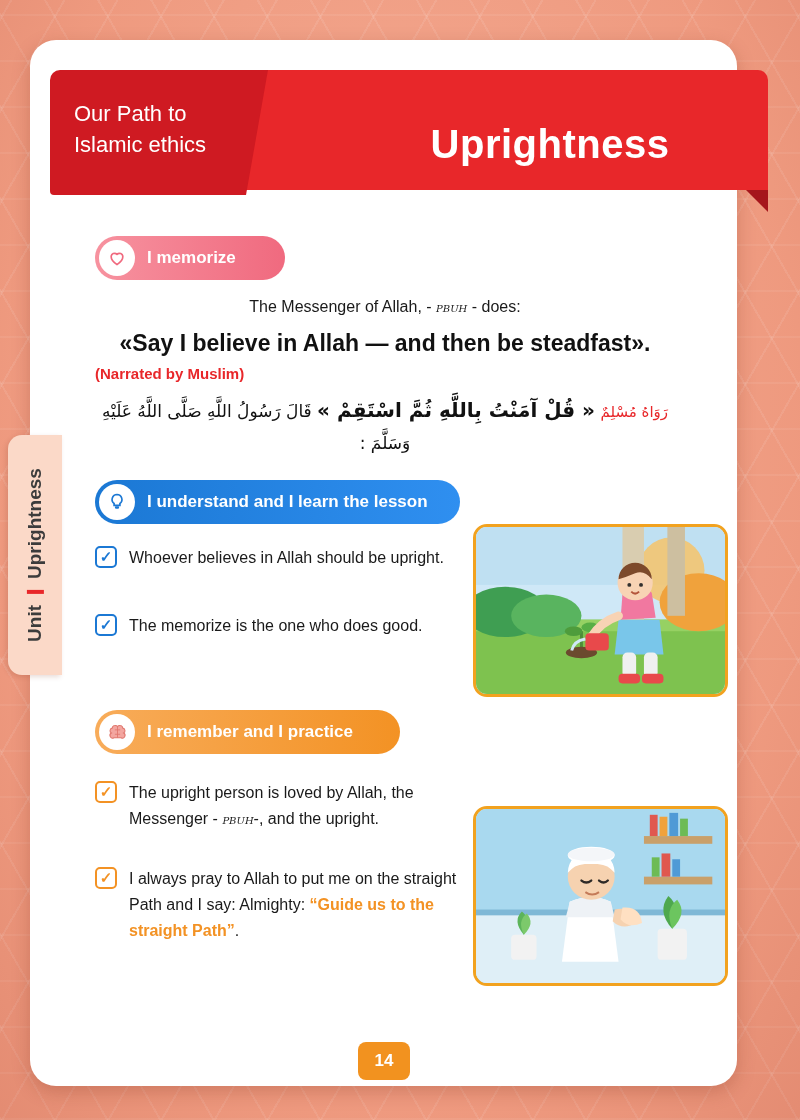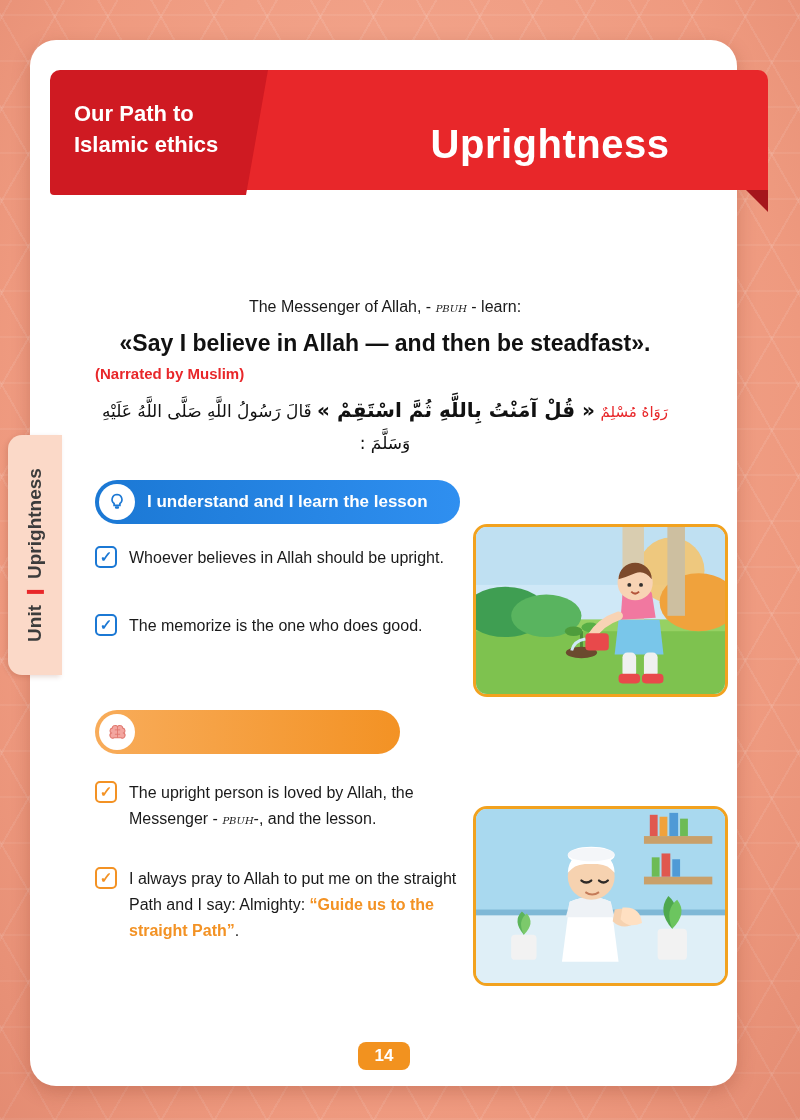--- a/index.html
+++ b/index.html
@@ -76,21 +76,21 @@
     position: absolute;
     left: 20px;
     top: 30px;
     width: 196px;
     height: 125px;
     background: #cf1a22;
     border-top-left-radius: 10px;
     border-bottom-left-radius: 4px;
     color: #ffffff;
     font-size: 22px;
-    font-weight: bold;
+    font-weight: normal;
     line-height: 1.42;
     padding: 28px 0 0 24px;
   }
   .banner-tab::after {
     content: "";
     position: absolute;
     right: -22px;
     top: 0;
     width: 0; height: 0;
     border-top: 125px solid #cf1a22;
@@ -247,21 +247,21 @@
   }
   .illus-girl { left: 443px; top: 484px; width: 255px; height: 173px; }
   .illus-boy  { left: 443px; top: 766px; width: 255px; height: 180px; }
 
   
   .page-num {
     position: absolute;
     left: 358px;
     top: 1042px;
     width: 52px;
-    height: 28px;
+    height: 38px;
     background: #f2921f;
     border-radius: 8px;
     color: #ffffff;
     font-size: 17px;
     font-weight: bold;
     display: flex; align-items: center; justify-content: center;
   }
 </style>
 </head>
 <body>
@@ -281,23 +281,31 @@
   </div>
 
   <div class="unit-tab">
     <div class="unit-tab-inner">
       <span>Unit</span>
       <span class="unit-num-bar"></span>
       <span>Uprightness</span>
     </div>
   </div>
 
+  <div class="pill pill-memorize">
+    <span class="pill-icon">
+      <svg width="20" height="20" viewBox="0 0 24 24" aria-hidden="true">
+        <path d="M12 20s-7-4.6-7-9.4A4.1 4.1 0 0 1 12 7.6 4.1 4.1 0 0 1 19 10.6C19 15.4 12 20 12 20z" fill="none" stroke="#f06a7f" stroke-width="2" stroke-linejoin="round"></path>
+      </svg>
+    </span>
+    <span>I memorize</span>
+  </div>
 
   <div class="hadith-intro">
-    <span>The Messenger of Allah, - </span><span class="pbuh">PBUH</span><span> - learn:</span>
+    <span>The Messenger of Allah, - </span><span class="pbuh">PBUH</span><span> - does:</span>
   </div>
 
   <div class="hadith-text">«Say I believe in Allah — and then be steadfast».</div>
   <div class="hadith-source">(Narrated by Muslim)</div>
 
   <div class="hadith-arabic">
     <span class="ar-src">رَوَاهُ مُسْلِمٌ</span>
     <span class="ar-strong">« قُلْ آمَنْتُ بِاللَّهِ ثُمَّ اسْتَقِمْ »</span>
     <span>قَالَ رَسُولُ اللَّهِ صَلَّى اللَّهُ عَلَيْهِ وَسَلَّمَ :</span>
   </div>
@@ -356,26 +364,27 @@
     </svg>
   </div>
 
   <div class="pill pill-practice">
     <span class="pill-icon">
       <svg width="21" height="21" viewBox="0 0 24 24" aria-hidden="true">
         <path d="M9 4a3 3 0 0 0-3 3 3 3 0 0 0-1 5.6A3 3 0 0 0 8 18h8a3 3 0 0 0 3-5.4A3 3 0 0 0 18 7a3 3 0 0 0-3-3 3 3 0 0 0-3 1.2A3 3 0 0 0 9 4z" fill="#f3a6a0" stroke="#e0776e" stroke-width="1.2"></path>
         <path d="M12 5v13M9 9h6M9 14h6" stroke="#e0776e" stroke-width="1" fill="none"></path>
       </svg>
     </span>
+    <span>I remember and I practice</span>
   </div>
 
   <div class="bullet b3">
     <span class="check orange">✓</span>
     <span>
-      <span>The upright person is loved by Allah, the Messenger - </span><span class="pbuh">PBUH</span><span>-, and the lesson.</span>
+      <span>The upright person is loved by Allah, the Messenger - </span><span class="pbuh">PBUH</span><span>-, and the upright.</span>
     </span>
   </div>
 
   <div class="bullet b4">
     <span class="check orange">✓</span>
     <span>
       <span>I always pray to Allah to put me on the straight Path and I say: Almighty:</span>
       <span class="highlight-orange">“Guide us to the straight Path”</span><span>.</span>
     </span>
   </div>

